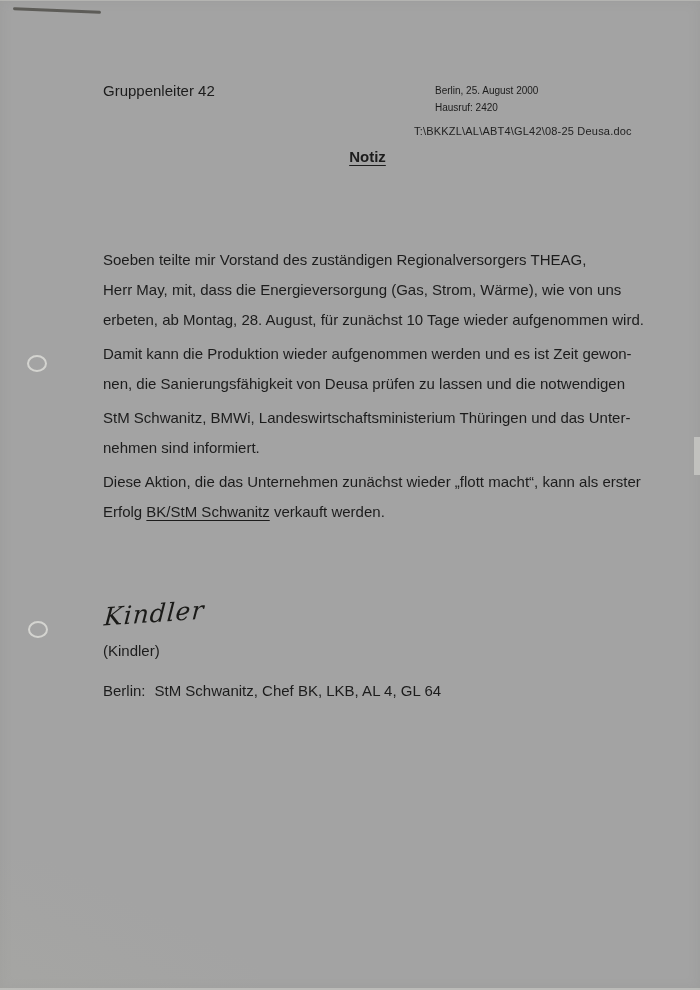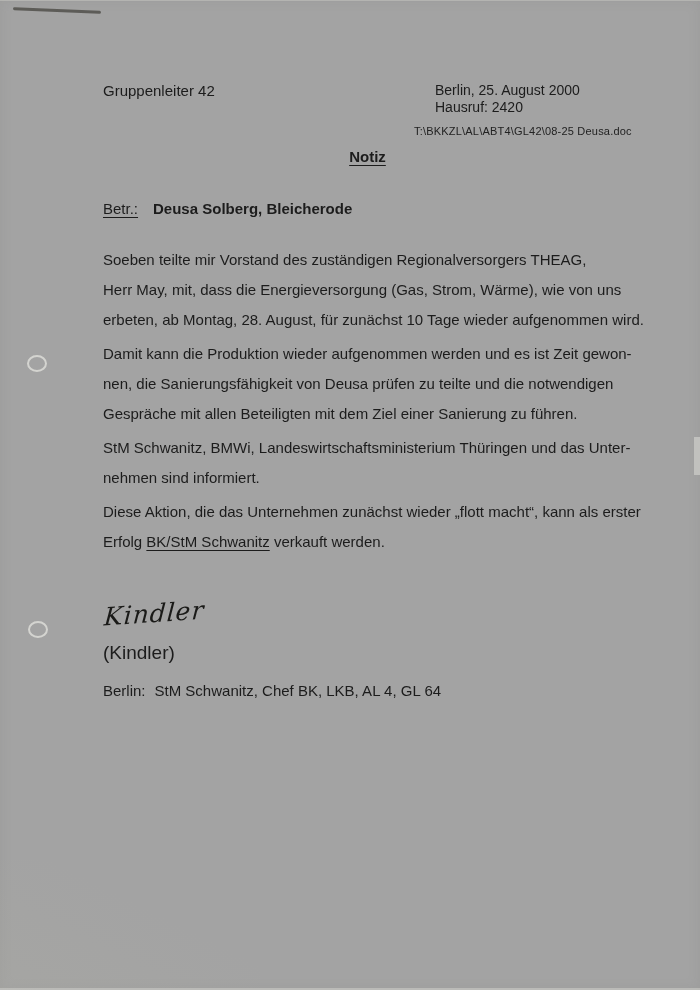--- a/index.html
+++ b/index.html
@@ -22,39 +22,39 @@
   .scan-mark-top { position: absolute; top: 9px; left: 13px; width: 88px; height: 3px; background: #45443f; transform: rotate(2.5deg); border-radius: 2px; opacity: .75; }
   .scan-smudge-right { position: absolute; right: 0; top: 437px; width: 6px; height: 38px; background: #c9c9c5; opacity: .8; }
   .scan-shade-bottom { position: absolute; left: 0; bottom: 0; width: 260px; height: 130px; background: linear-gradient(to top right, rgba(170,170,163,0.35), rgba(170,170,163,0) 60%); }
   .scan-line-bottom { position: absolute; bottom: 0; left: 0; width: 100%; height: 2px; background: #c2c2be; opacity: .8; }
   
   .punch { position: absolute; width: 20px; height: 17px; border: 2px solid #d4d4d0; border-radius: 50%; }
   .punch-1 { left: 27px; top: 355px; }
   .punch-2 { left: 28px; top: 621px; }
   
   .header-left { position: absolute; left: 103px; top: 82px; font-size: 15px; }
-  .header-right { position: absolute; left: 435px; top: 82px; font-size: 14px; line-height: 17px; }
+  .header-right { position: absolute; left: 435px; top: 82px; font-size: 10px; line-height: 17px; }
   .file-path { position: absolute; left: 414px; top: 125px; font-size: 11px; letter-spacing: .2px; color: #222; }
   .title { position: absolute; left: 103px; top: 148px; width: 520px; text-align: center; font-size: 15px; font-weight: bold; }
   .title-text { text-decoration: underline; text-underline-offset: 3px; padding-left: 9px; }
   .subject { position: absolute; left: 103px; top: 200px; font-size: 15px; }
   .subject-label { text-decoration: underline; text-underline-offset: 3px; }
   .subject-value { font-weight: bold; margin-left: 15px; }
   .body-text { position: absolute; left: 103px; top: 245px; width: 545px; font-size: 15px; }
   .para { margin-bottom: 4px; }
   .line { display: block; line-height: 30px; white-space: nowrap; }
   .inline-u { text-decoration: underline; text-underline-offset: 3px; }
   .signature-hand {
     position: absolute; left: 104px; top: 599px;
     font-family: "DejaVu Serif", serif; font-style: italic;
     font-size: 25px; color: #1a1a18;
     transform: rotate(-4deg) skewX(-8deg);
     letter-spacing: 1px;
   }
-  .signature-typed { position: absolute; left: 103px; top: 642px; font-size: 19px; }
+  .signature-typed { position: absolute; left: 103px; top: 642px; font-size: 15px; }
   .copy-line { position: absolute; left: 103px; top: 682px; font-size: 15px; }
   .copy-value { margin-left: 9px; }
 </style>
 </head>
 <body>
 
 <div class="page">
 
   <div class="scan-line-top"></div>
   <div class="scan-mark-top"></div>
@@ -69,34 +69,30 @@
   <div class="header-right">
     <div>Berlin, 25. August 2000</div>
     <div>Hausruf: 2420</div>
   </div>
   <div class="file-path">T:\BKKZL\AL\ABT4\GL42\08-25 Deusa.doc</div>
 
   <div class="title">
     <span class="title-text">Notiz</span>
   </div>
 
-  <div class="subject">
-    <span class="subject-label">Betr.:</span><span class="subject-value">Deusa Solberg, Bleicherode</span>
-  </div>
 
   <div class="body-text">
     <div class="para">
       <span class="line">Soeben teilte mir Vorstand des zuständigen Regionalversorgers THEAG,</span>
       <span class="line">Herr May, mit, dass die Energieversorgung (Gas, Strom, Wärme), wie von uns</span>
       <span class="line">erbeten, ab Montag, 28. August, für zunächst 10 Tage wieder aufgenommen wird.</span>
     </div>
     <div class="para">
       <span class="line">Damit kann die Produktion wieder aufgenommen werden und es ist Zeit gewon-</span>
-      <span class="line">nen, die Sanierungsfähigkeit von Deusa prüfen zu teilte und die notwendigen</span>
-      <span class="line">Gespräche mit allen Beteiligten mit dem Ziel einer Sanierung zu führen.</span>
+      <span class="line">nen, die Sanierungsfähigkeit von Deusa prüfen zu lassen und die notwendigen</span>
     </div>
     <div class="para">
       <span class="line">StM Schwanitz, BMWi, Landeswirtschaftsministerium Thüringen und das Unter-</span>
       <span class="line">nehmen sind informiert.</span>
     </div>
     <div class="para">
       <span class="line">Diese Aktion, die das Unternehmen zunächst wieder „flott macht“, kann als erster</span>
       <span class="line"><span>Erfolg </span><span class="inline-u">BK/StM Schwanitz</span><span> verkauft werden.</span></span>
     </div>
   </div>

